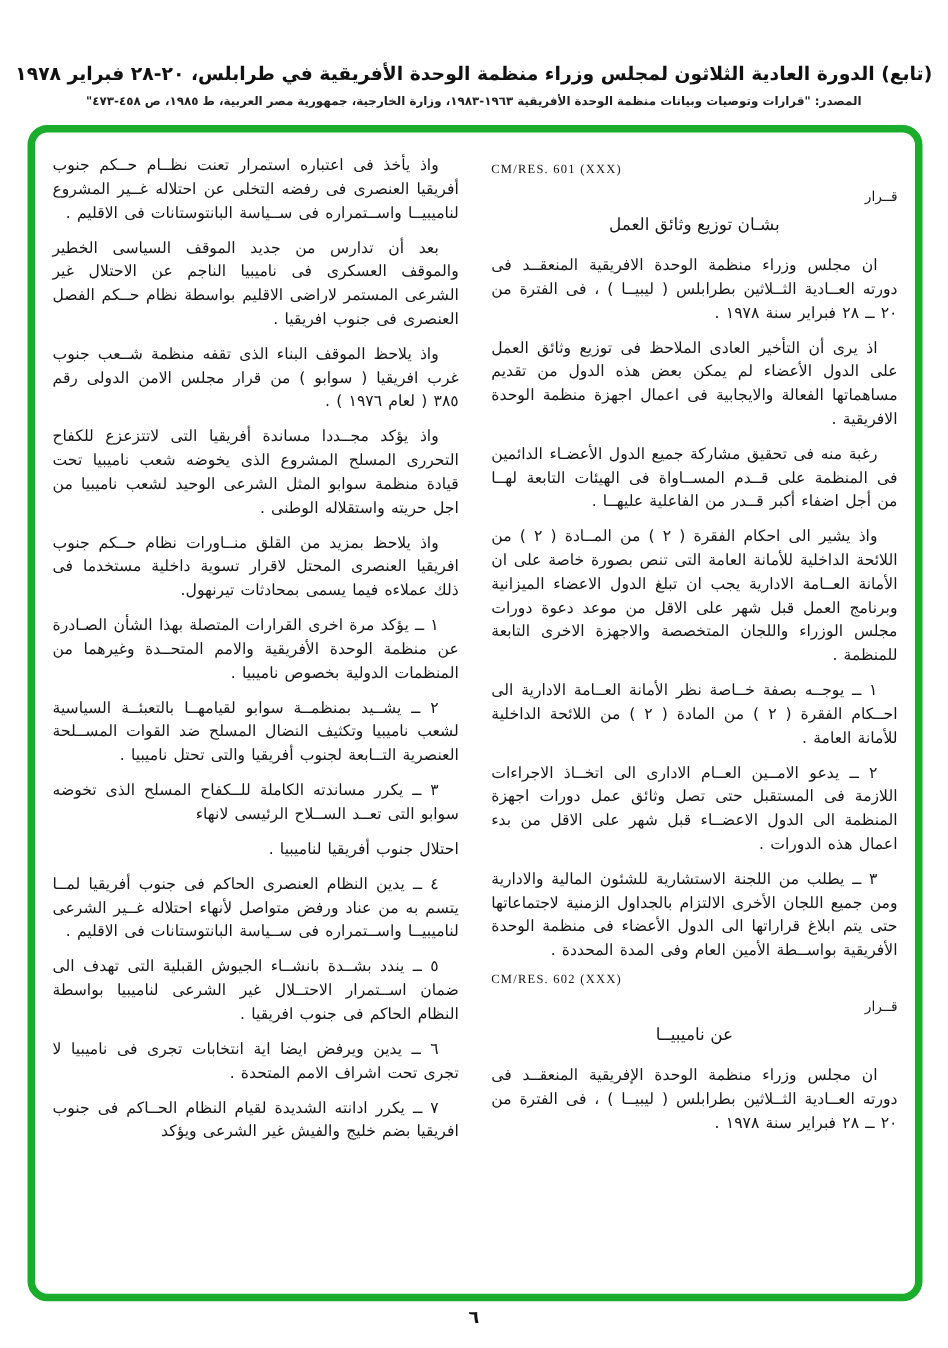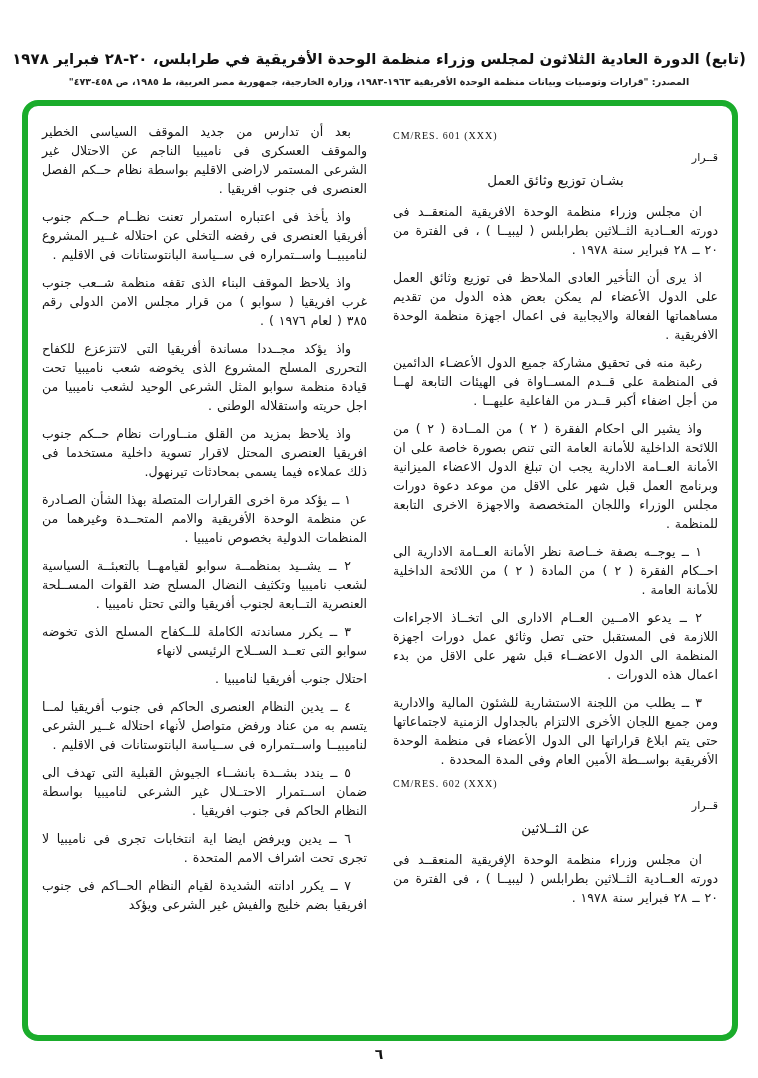--- a/index.html
+++ b/index.html
@@ -95,27 +95,27 @@
         <div class="h-subject">بشـان توزيع وثائق العمل</div>
         <p class="para">ان مجلس وزراء منظمة الوحدة الافريقية المنعقــد فى دورته العــادية الثــلاثين بطرابلس ( ليبيــا ) ، فى الفترة من ٢٠ ــ ٢٨ فبراير سنة ١٩٧٨ .</p>
         <p class="para">اذ يرى أن التأخير العادى الملاحظ فى توزيع وثائق العمل على الدول الأعضاء لم يمكن بعض هذه الدول من تقديم مساهماتها الفعالة والايجابية فى اعمال اجهزة منظمة الوحدة الافريقية .</p>
         <p class="para">رغبة منه فى تحقيق مشاركة جميع الدول الأعضـاء الدائمين فى المنظمة على قــدم المســاواة فى الهيئات التابعة لهــا من أجل اضفاء أكبر قــدر من الفاعلية عليهــا .</p>
         <p class="para">واذ يشير الى احكام الفقرة ( ٢ ) من المــادة ( ٢ ) من اللائحة الداخلية للأمانة العامة التى تنص بصورة خاصة على ان الأمانة العــامة الادارية يجب ان تبلغ الدول الاعضاء الميزانية وبرنامج العمل قبل شهر على الاقل من موعد دعوة دورات مجلس الوزراء واللجان المتخصصة والاجهزة الاخرى التابعة للمنظمة .</p>
         <p class="para">١ ــ يوجــه بصفة خــاصة نظر الأمانة العــامة الادارية الى احــكام الفقرة ( ٢ ) من المادة ( ٢ ) من اللائحة الداخلية للأمانة العامة .</p>
         <p class="para">٢ ــ يدعو الامــين العــام الادارى الى اتخــاذ الاجراءات اللازمة فى المستقبل حتى تصل وثائق عمل دورات اجهزة المنظمة الى الدول الاعضــاء قبل شهر على الاقل من بدء اعمال هذه الدورات .</p>
         <p class="para">٣ ــ يطلب من اللجنة الاستشارية للشئون المالية والادارية ومن جميع اللجان الأخرى الالتزام بالجداول الزمنية لاجتماعاتها حتى يتم ابلاغ قراراتها الى الدول الأعضاء فى منظمة الوحدة الأفريقية بواســطة الأمين العام وفى المدة المحددة .</p>
         <div class="ref">CM/RES. 602 (XXX)</div>
         <div class="h-qarar">قــرار</div>
-        <div class="h-subject">عن الثــلاثين</div>
+        <div class="h-subject">عن ناميبيــا</div>
         <p class="para">ان مجلس وزراء منظمة الوحدة الإفريقية المنعقــد فى دورته العــادية الثــلاثين بطرابلس ( ليبيــا ) ، فى الفترة من ٢٠ ــ ٢٨ فبراير سنة ١٩٧٨ .</p>
       </div>
 
       <div class="col">
+        <p class="para">واذ يأخذ فى اعتباره استمرار تعنت نظــام حــكم جنوب أفريقيا العنصرى فى رفضه التخلى عن احتلاله غــير المشروع لناميبيــا واســتمراره فى ســياسة البانتوستانات فى الاقليم .</p>
         <p class="para">بعد أن تدارس من جديد الموقف السياسى الخطير والموقف العسكرى فى ناميبيا الناجم عن الاحتلال غير الشرعى المستمر لاراضى الاقليم بواسطة نظام حــكم الفصل العنصرى فى جنوب افريقيا .</p>
-        <p class="para">واذ يأخذ فى اعتباره استمرار تعنت نظــام حــكم جنوب أفريقيا العنصرى فى رفضه التخلى عن احتلاله غــير المشروع لناميبيــا واســتمراره فى ســياسة البانتوستانات فى الاقليم .</p>
         <p class="para">واذ يلاحظ الموقف البناء الذى تقفه منظمة شــعب جنوب غرب افريقيا ( سوابو ) من قرار مجلس الامن الدولى رقم ٣٨٥ ( لعام ١٩٧٦ ) .</p>
         <p class="para">واذ يؤكد مجــددا مساندة أفريقيا التى لاتتزعزع للكفاح التحررى المسلح المشروع الذى يخوضه شعب ناميبيا تحت قيادة منظمة سوابو المثل الشرعى الوحيد لشعب ناميبيا من اجل حريته واستقلاله الوطنى .</p>
         <p class="para">واذ يلاحظ بمزيد من القلق منــاورات نظام حــكم جنوب افريقيا العنصرى المحتل لاقرار تسوية داخلية مستخدما فى ذلك عملاءه فيما يسمى بمحادثات تيرنهول.</p>
         <p class="para">١ ــ يؤكد مرة اخرى القرارات المتصلة بهذا الشأن الصـادرة عن منظمة الوحدة الأفريقية والامم المتحــدة وغيرهما من المنظمات الدولية بخصوص ناميبيا .</p>
         <p class="para">٢ ــ يشــيد بمنظمــة سوابو لقيامهــا بالتعبئــة السياسية لشعب ناميبيا وتكثيف النضال المسلح ضد القوات المســلحة العنصرية التــابعة لجنوب أفريقيا والتى تحتل ناميبيا .</p>
         <p class="para">٣ ــ يكرر مساندته الكاملة للــكفاح المسلح الذى تخوضه سوابو التى تعــد الســلاح الرئيسى لانهاء</p>
         <p class="para no-indent spacer-top">احتلال جنوب أفريقيا لناميبيا .</p>
         <p class="para">٤ ــ يدين النظام العنصرى الحاكم فى جنوب أفريقيا لمــا يتسم به من عناد ورفض متواصل لأنهاء احتلاله غــير الشرعى لناميبيــا واســتمراره فى ســياسة البانتوستانات فى الاقليم .</p>
         <p class="para">٥ ــ يندد بشــدة بانشــاء الجيوش القبلية التى تهدف الى ضمان اســتمرار الاحتــلال غير الشرعى لناميبيا بواسطة النظام الحاكم فى جنوب افريقيا .</p>
         <p class="para">٦ ــ يدين ويرفض ايضا اية انتخابات تجرى فى ناميبيا لا تجرى تحت اشراف الامم المتحدة .</p>

